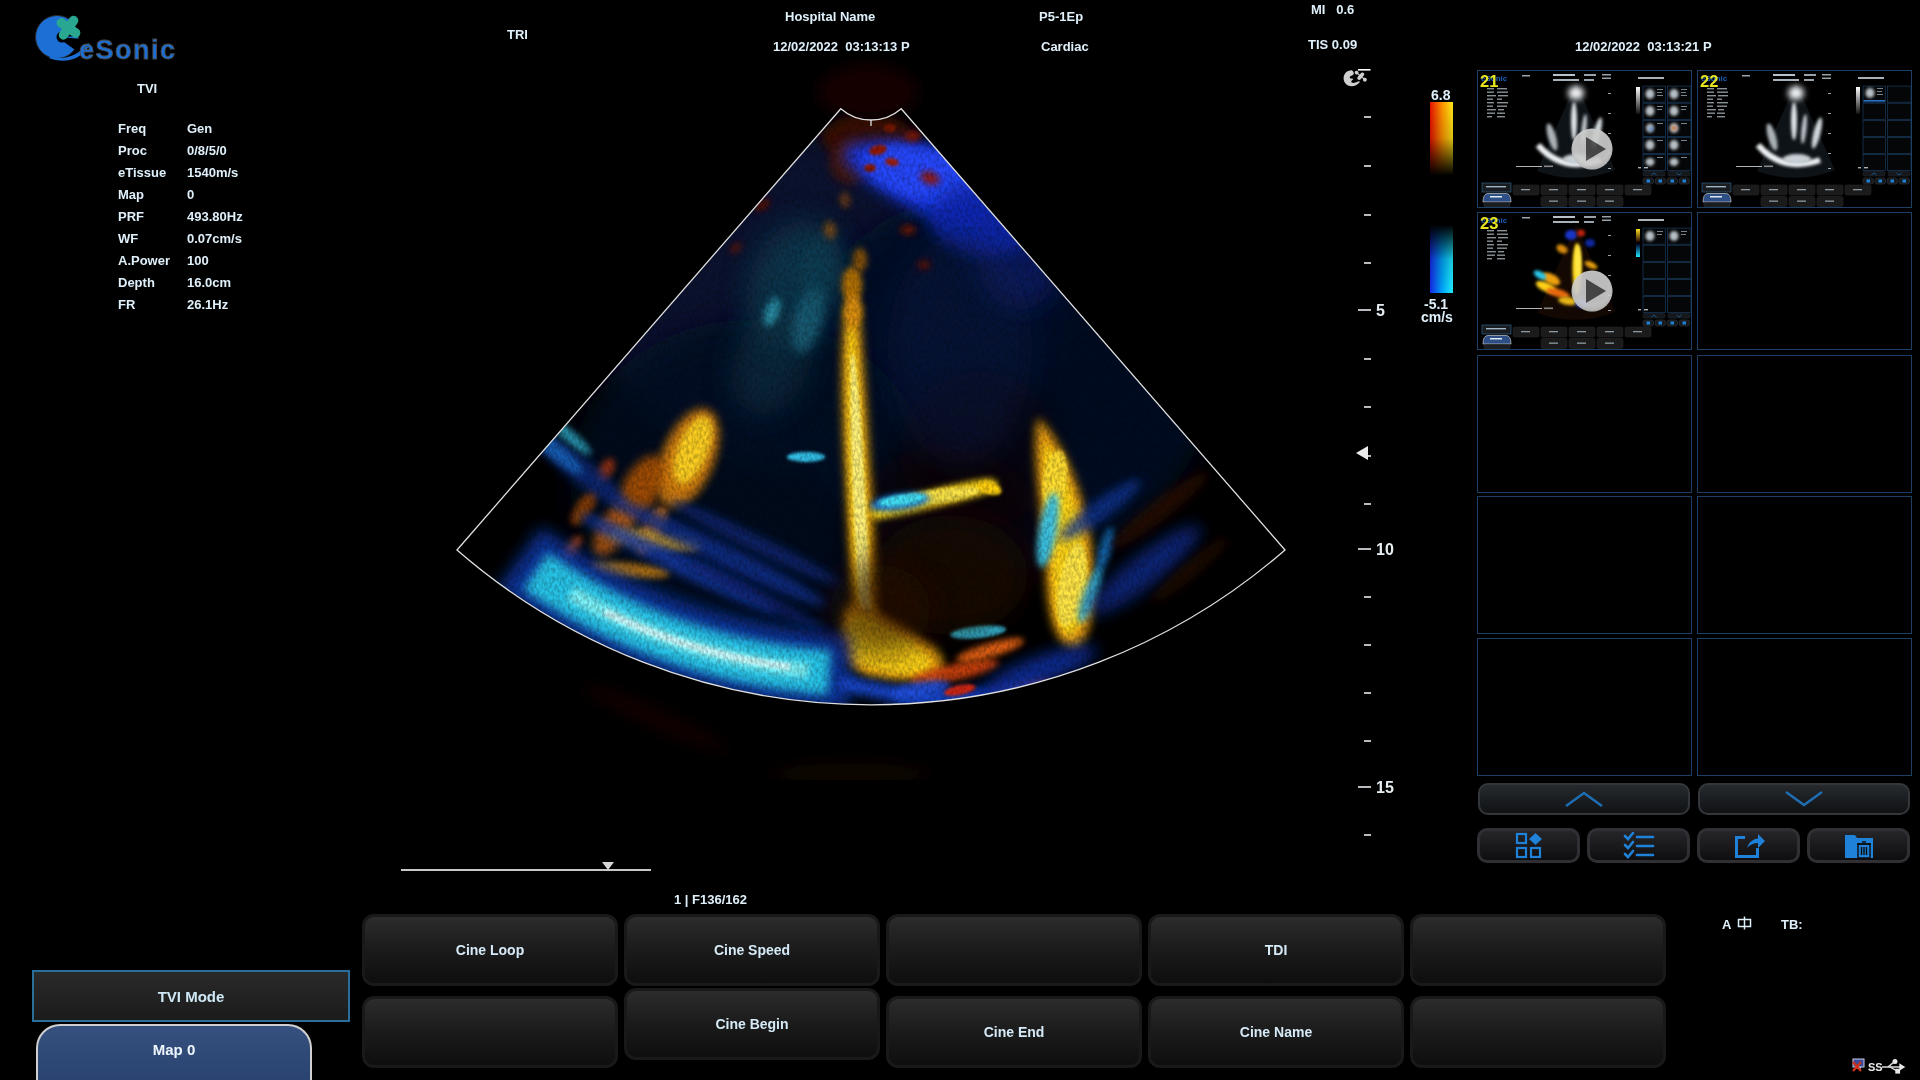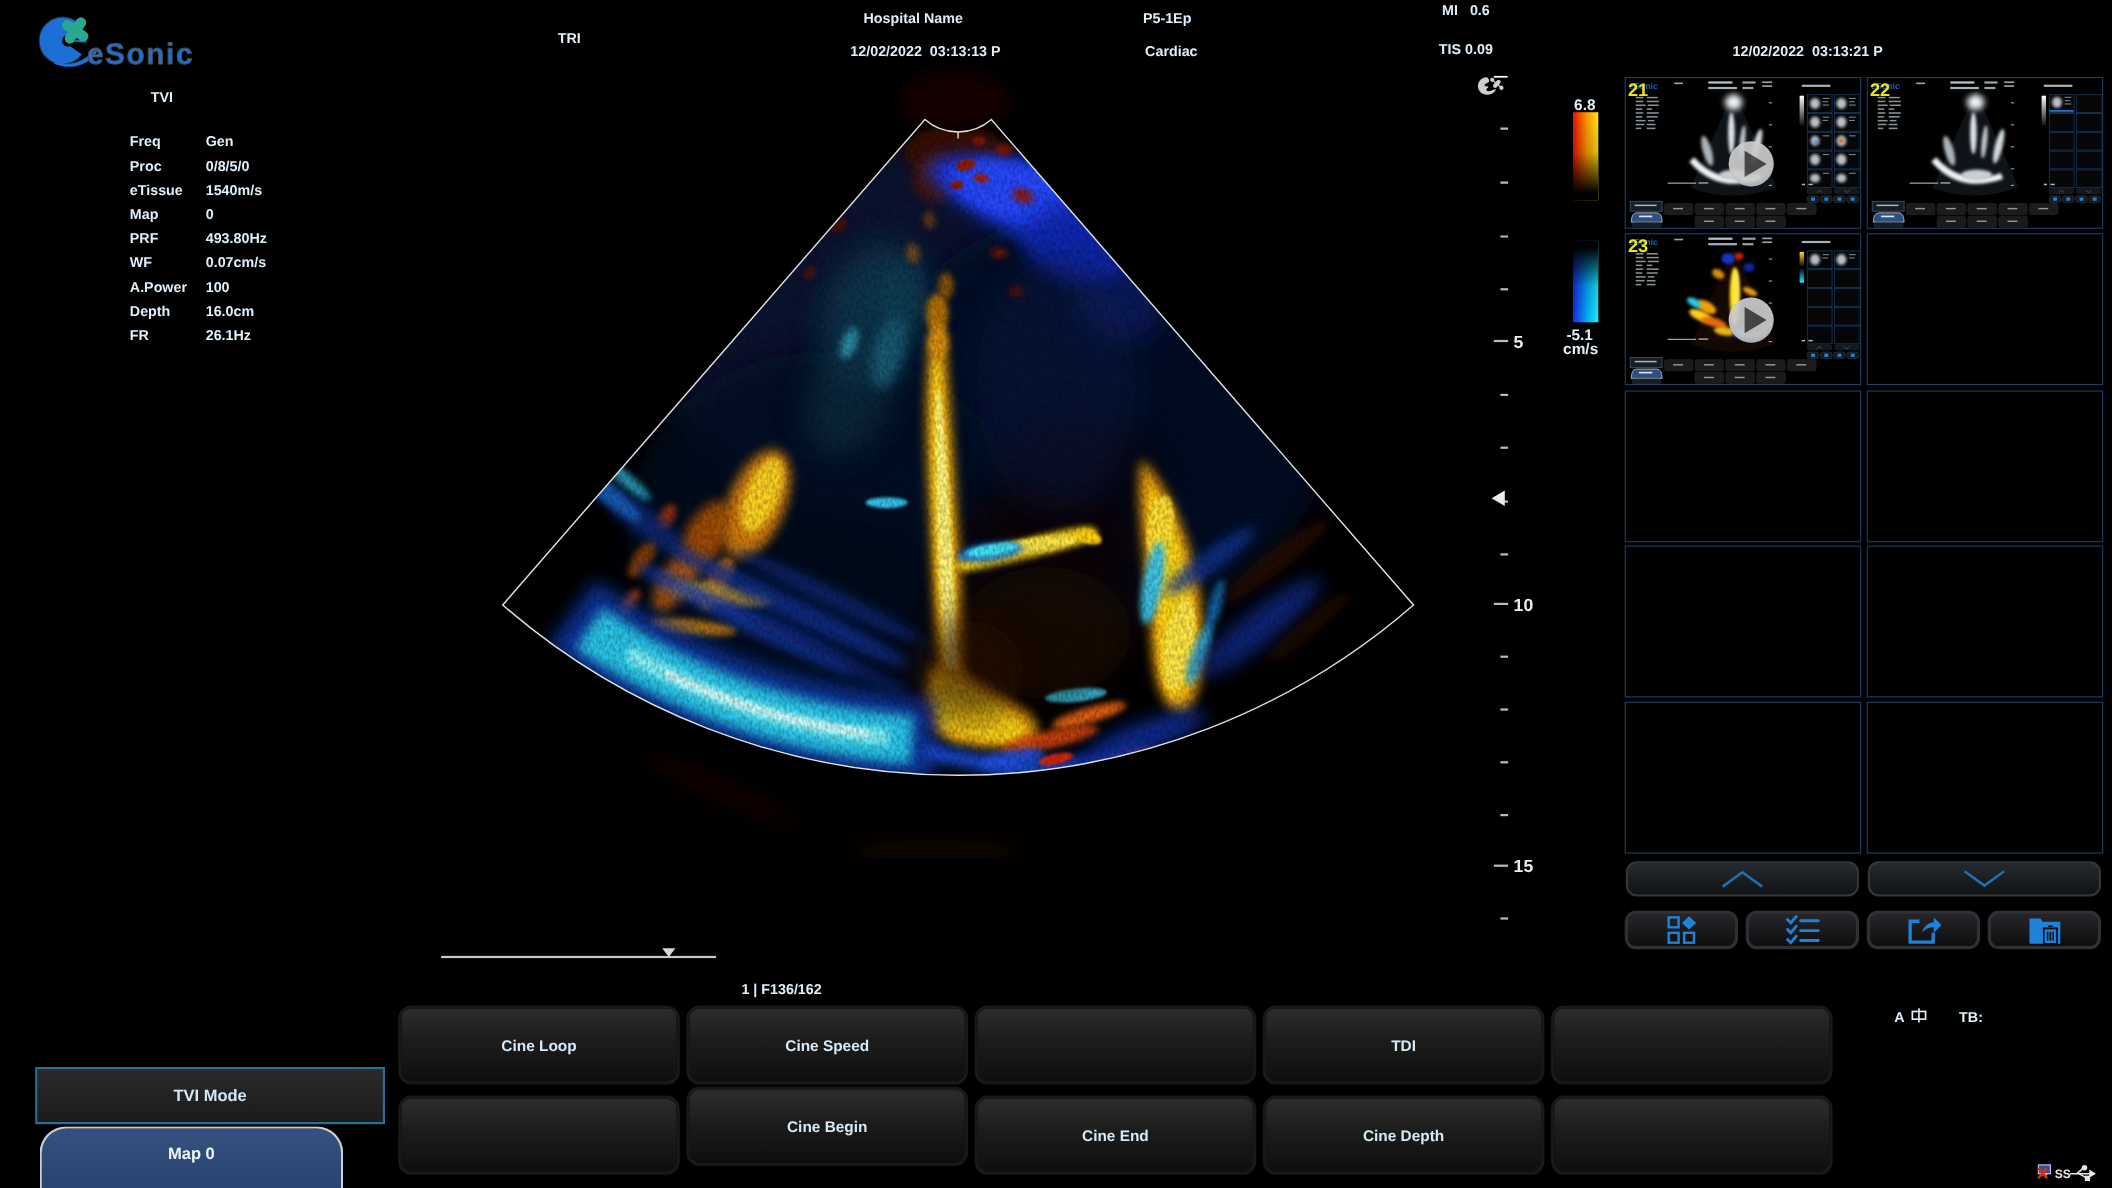--- a/index.html
+++ b/index.html
@@ -751,21 +751,21 @@
     display:flex; align-items:center; justify-content:center; }
 </style>
 <div class="mbtn" style="left:362px; top:914px;">Cine Loop</div>
 <div class="mbtn" style="left:624px; top:914px;">Cine Speed</div>
 <div class="mbtn" style="left:886px; top:914px;"></div>
 <div class="mbtn" style="left:1148px; top:914px;">TDI</div>
 <div class="mbtn" style="left:1410px; top:914px;"></div>
 <div class="mbtn" style="left:362px; top:996px;"></div>
 <div class="mbtn" style="left:624px; top:988px;">Cine Begin</div>
 <div class="mbtn" style="left:886px; top:996px;">Cine End</div>
-<div class="mbtn" style="left:1148px; top:996px;">Cine Depth</div>
+<div class="mbtn" style="left:1148px; top:996px;">Cine Name</div>
 <div class="mbtn" style="left:1410px; top:996px;"></div>
 
 <div class="abs" style="left:32px; top:970px; width:318px; height:52px; border:2px solid #2a6f9a; background:linear-gradient(to bottom,#2a2a2a,#1b1b1b); color:#cfe9f6; font-weight:bold; font-size:15px; display:flex; align-items:center; justify-content:center;">TVI Mode</div>
 <div class="abs" style="left:36px; top:1024px; width:276px; height:56px; border:2px solid #d0d0d0; border-bottom:none; border-radius:24px 24px 0 0; background:linear-gradient(to bottom,#36517f,#2a4370); color:#eef6fc; font-weight:bold; font-size:15px; display:flex; align-items:center; justify-content:center; padding-bottom:8px;">Map 0</div>
 
 <div class="t" style="left:1722px; top:917px;">A</div>
 <svg class="abs" style="left:1737px; top:916px;" width="16" height="14" viewBox="0 0 16 14">
   <g stroke="#dff0fa" stroke-width="1.5" fill="none">
     <rect x="1.5" y="3.5" width="12" height="7"></rect>
     <line x1="7.5" y1="0.5" x2="7.5" y2="13.5"></line>

